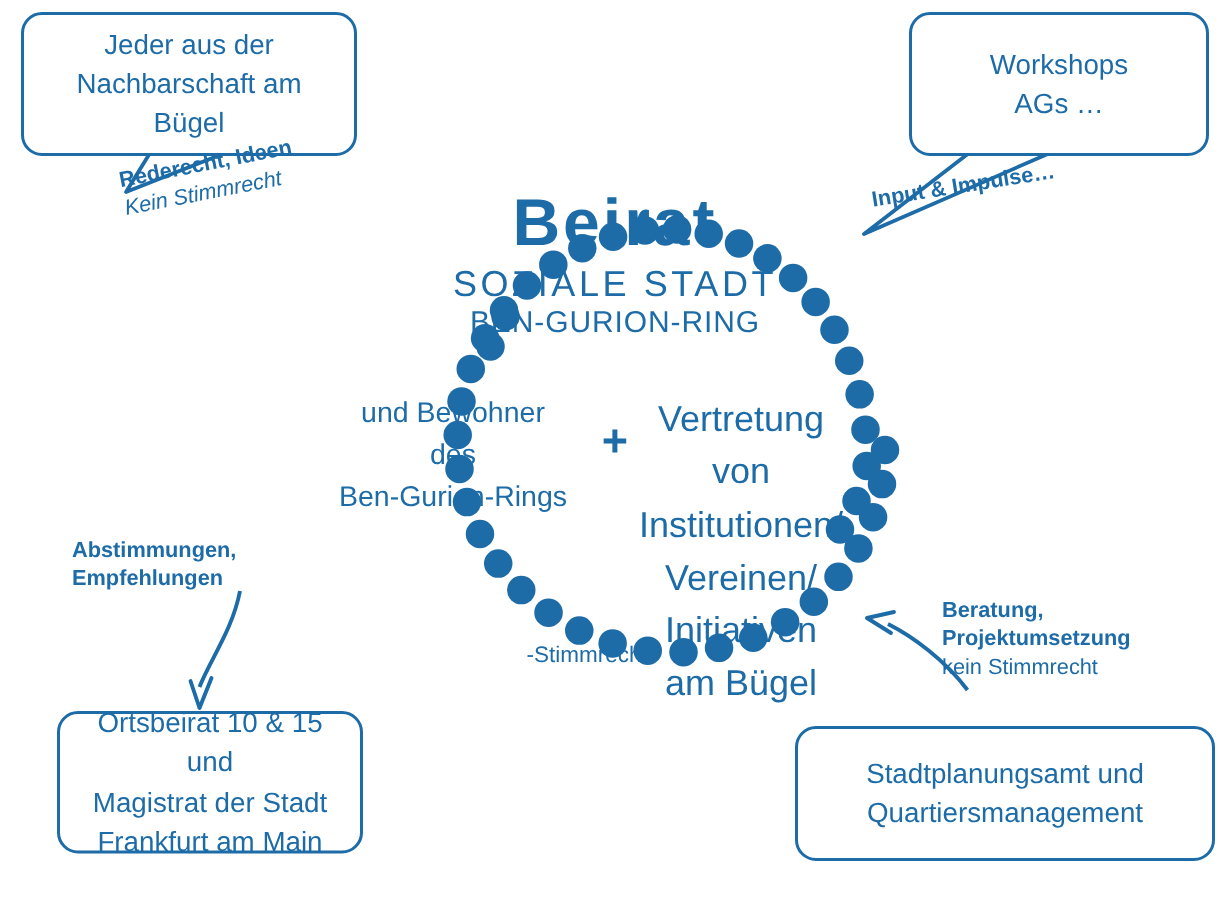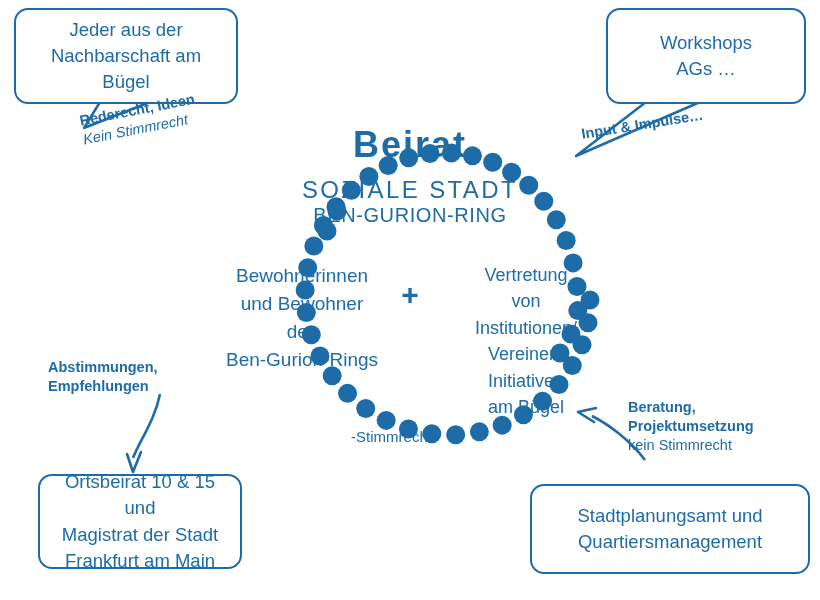--- a/index.html
+++ b/index.html
@@ -52,21 +52,21 @@
   #box-stadtplanung  { left: 530px; top: 484px; width: 280px; height: 90px; }
 
   
   .center-block {
     position: absolute;
     text-align: center;
     color: #1d6ca8;
   }
   #title-beirat {
     left: 255px; top: 124px; width: 310px;
-    font-size: 36px;
+    font-size: 44px;
     font-weight: bold;
     letter-spacing: 2px;
   }
   #subtitle-1 {
     left: 255px; top: 176px; width: 310px;
     font-size: 24px;
     letter-spacing: 2.4px;
   }
   #subtitle-2 {
     left: 255px; top: 204px; width: 310px;
@@ -77,22 +77,22 @@
     left: 212px; top: 262px; width: 180px;
     font-size: 19px;
     line-height: 1.47;
   }
   #plus-sign {
     left: 388px; top: 278px; width: 44px;
     font-size: 30px;
     font-weight: bold;
   }
   #col-right {
-    left: 448px; top: 262px; width: 156px;
-    font-size: 18px;
+    left: 416px; top: 262px; width: 156px;
+    font-size: 24px;
     line-height: 1.47;
   }
   #stimmrecht {
     left: 284px; top: 428px; width: 220px;
     font-size: 15px;
   }
 
   
   .arrow-label {
     position: absolute;
@@ -210,21 +210,20 @@
   <div class="callout" id="box-stadtplanung">
     <div>Stadtplanungsamt und</div>
     <div>Quartiersmanagement</div>
   </div>
 
   <div class="center-block" id="title-beirat">Beirat</div>
   <div class="center-block" id="subtitle-1">SOZIALE STADT</div>
   <div class="center-block" id="subtitle-2">BEN-GURION-RING</div>
 
   <div class="center-block" id="col-left">
-    <div>Bewohnerinnen</div>
     <div>und Bewohner</div>
     <div>des</div>
     <div>Ben-Gurion-Rings</div>
   </div>
 
   <div class="center-block" id="plus-sign">+</div>
 
   <div class="center-block" id="col-right">
     <div>Vertretung</div>
     <div>von</div>

